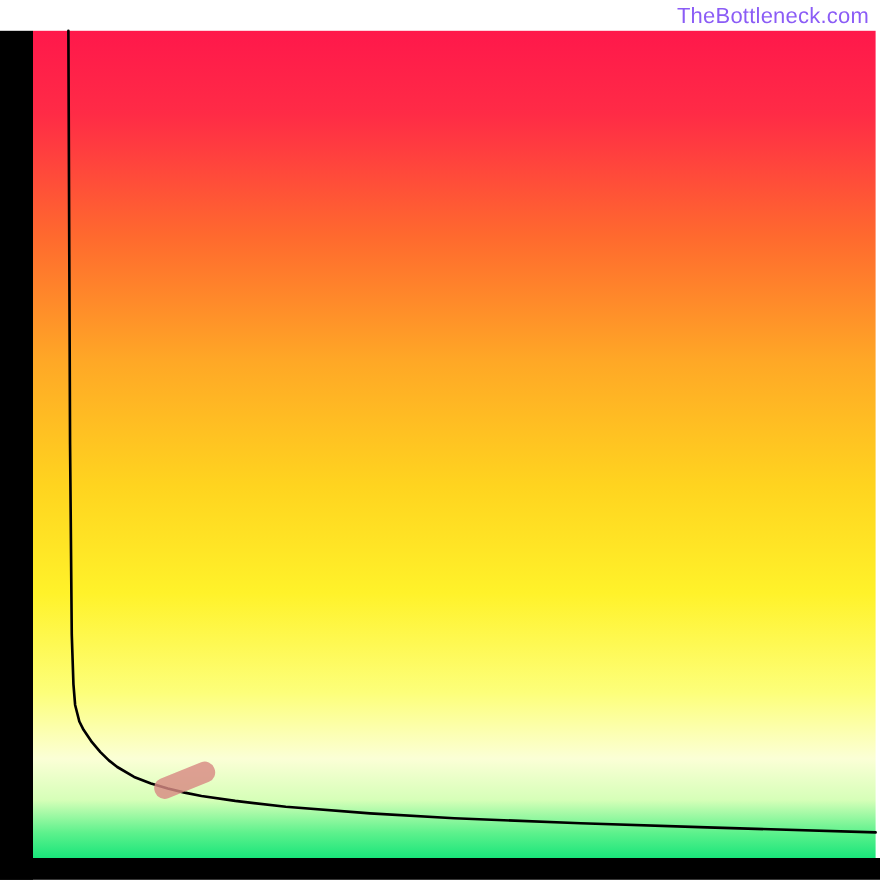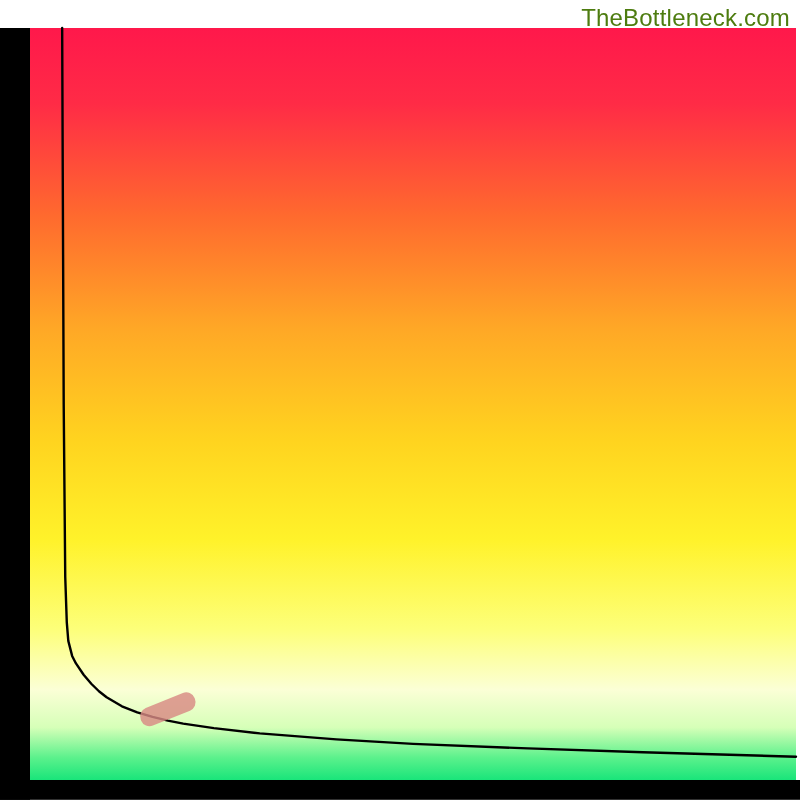--- a/index.html
+++ b/index.html
@@ -13,22 +13,22 @@
   }
   .container {
     position: relative;
     width: 800px;
     height: 800px;
   }
   .watermark {
     position: absolute;
     top: 4px;
     right: 10px;
-    color: #4d7c0f;
-    font-size: 24px;
+    color: #8b5cf6;
+    font-size: 20px;
     letter-spacing: 0.2px;
     z-index: 5;
   }
   svg.chart {
     position: absolute;
     top: 0;
     left: 0;
     width: 800px;
     height: 800px;
     display: block;

